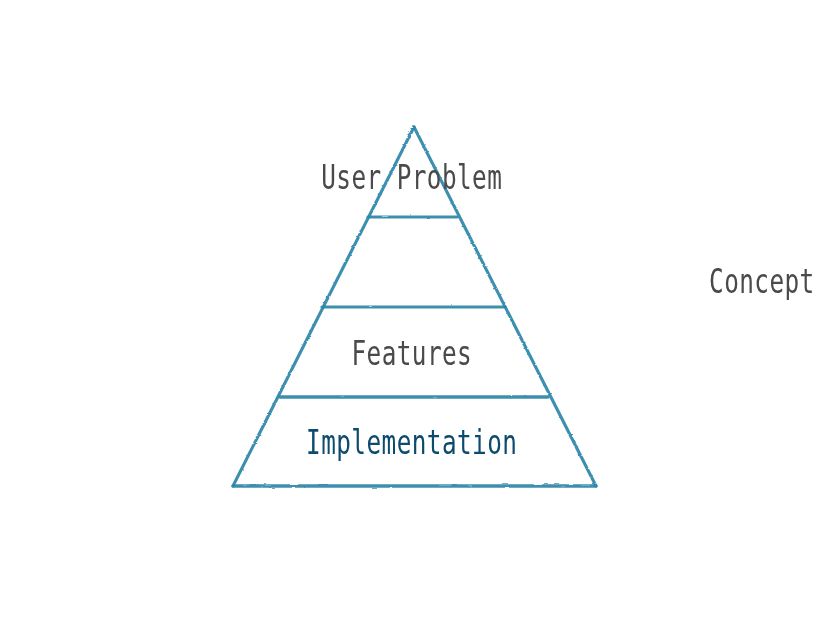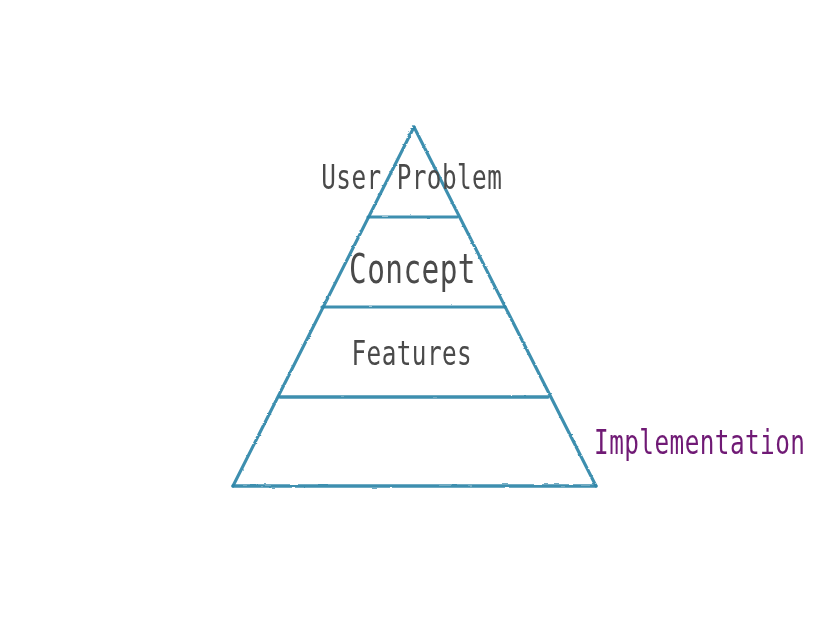--- a/index.html
+++ b/index.html
@@ -40,21 +40,21 @@
     
     transform-origin: center center;
   }
   .tier-label span {
     display: inline-block;
     transform: scaleX(0.84) scaleY(1.16);
     transform-origin: center center;
   }
   
   #label-user-problem   { top: 160px; font-size: 29px; }
-  #label-concept        { top: 249px; font-size: 35px; }
+  #label-concept        { top: 264px; font-size: 29px; text-align: right; }
   #label-features       { top: 336px; font-size: 29px; }
   #label-implementation { top: 425px; font-size: 29px; }
 
   
   #label-user-problem   span { margin-left: -1px; }
   #label-concept        span { margin-left:  1px; }
   #label-features       span { margin-left: -1px; }
   #label-implementation span { margin-left: -1px; }
 </style>
 </head>
@@ -93,17 +93,17 @@
   </div>
 
   <div class="tier-label" id="label-concept" style="color: rgb(74, 74, 74);">
     <span>Concept</span>
   </div>
 
   <div class="tier-label" id="label-features" style="color: rgb(74, 74, 74);">
     <span>Features</span>
   </div>
 
-  <div class="tier-label" id="label-implementation" style="color: #701a75; text-align: right;">
+  <div class="tier-label" id="label-implementation" style="color: #0c4a6e;">
     <span>Implementation</span>
   </div>
 
 </div>
 
 </body></html>

